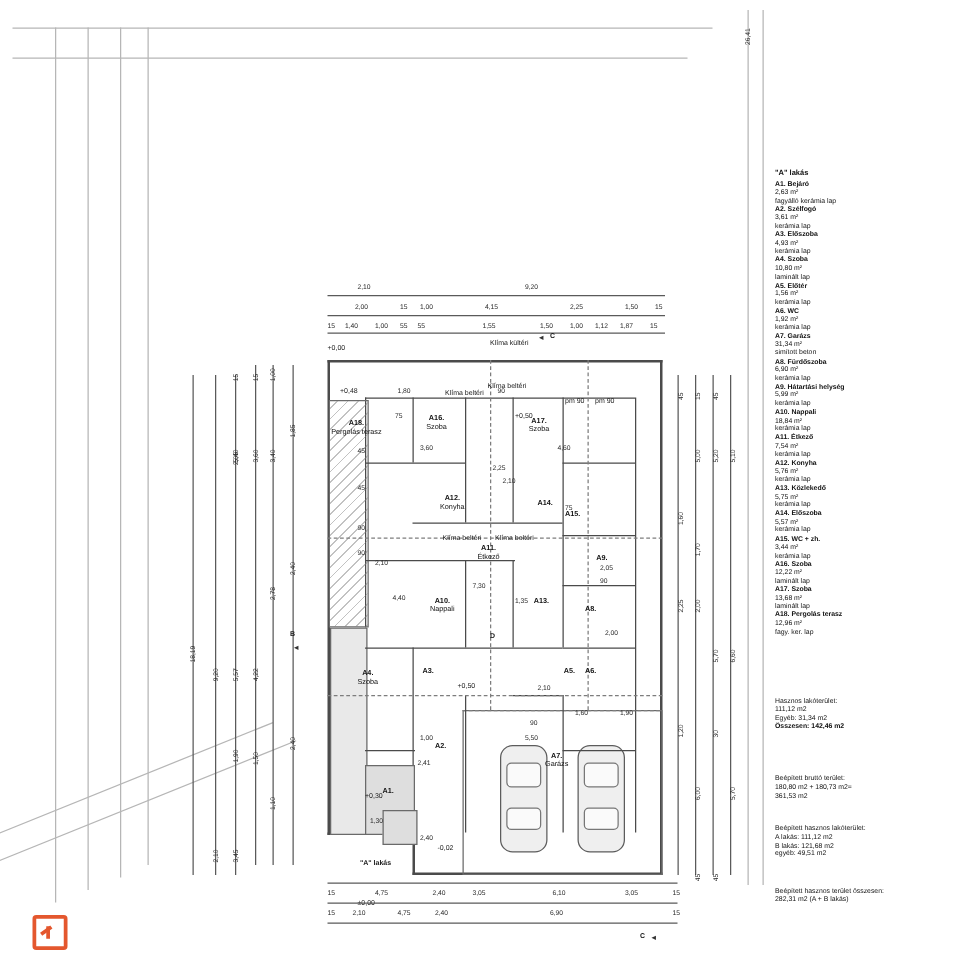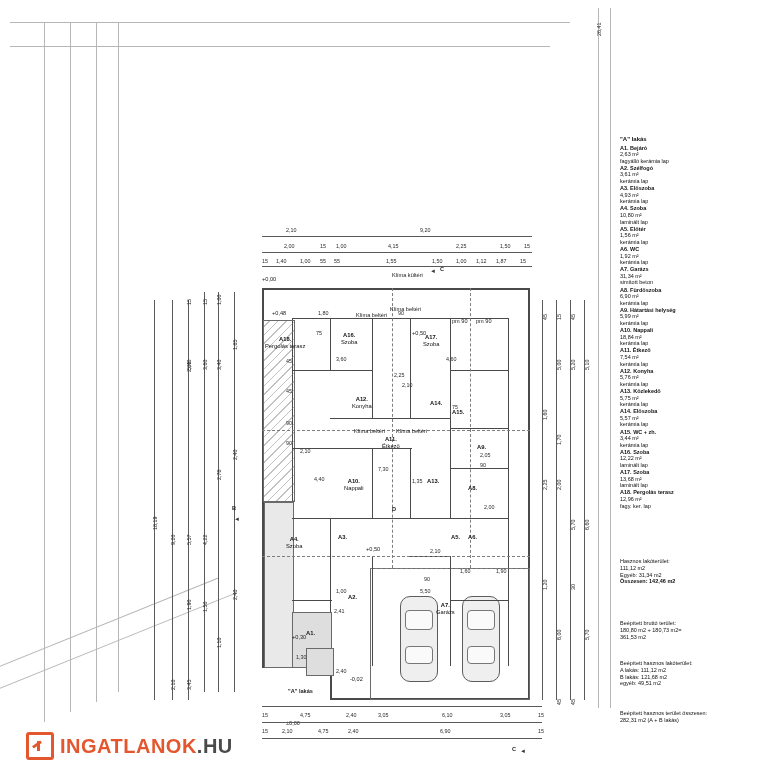--- a/index.html
+++ b/index.html
@@ -389,16 +389,15 @@
     <div>egyéb: 49,51 m2</div>
   </div>
 
   <div class="sumbox4">
     <div>Beépített hasznos terület összesen:</div>
     <div>282,31 m2 (A + B lakás)</div>
   </div>
 
   <div class="wm">
     <div class="mark"></div>
-    <div class="txt"><span class="t1">INGATLANOK</span><span class="t2">.HU</span></div>
   </div>
 
 </div>
 
 </body></html>

